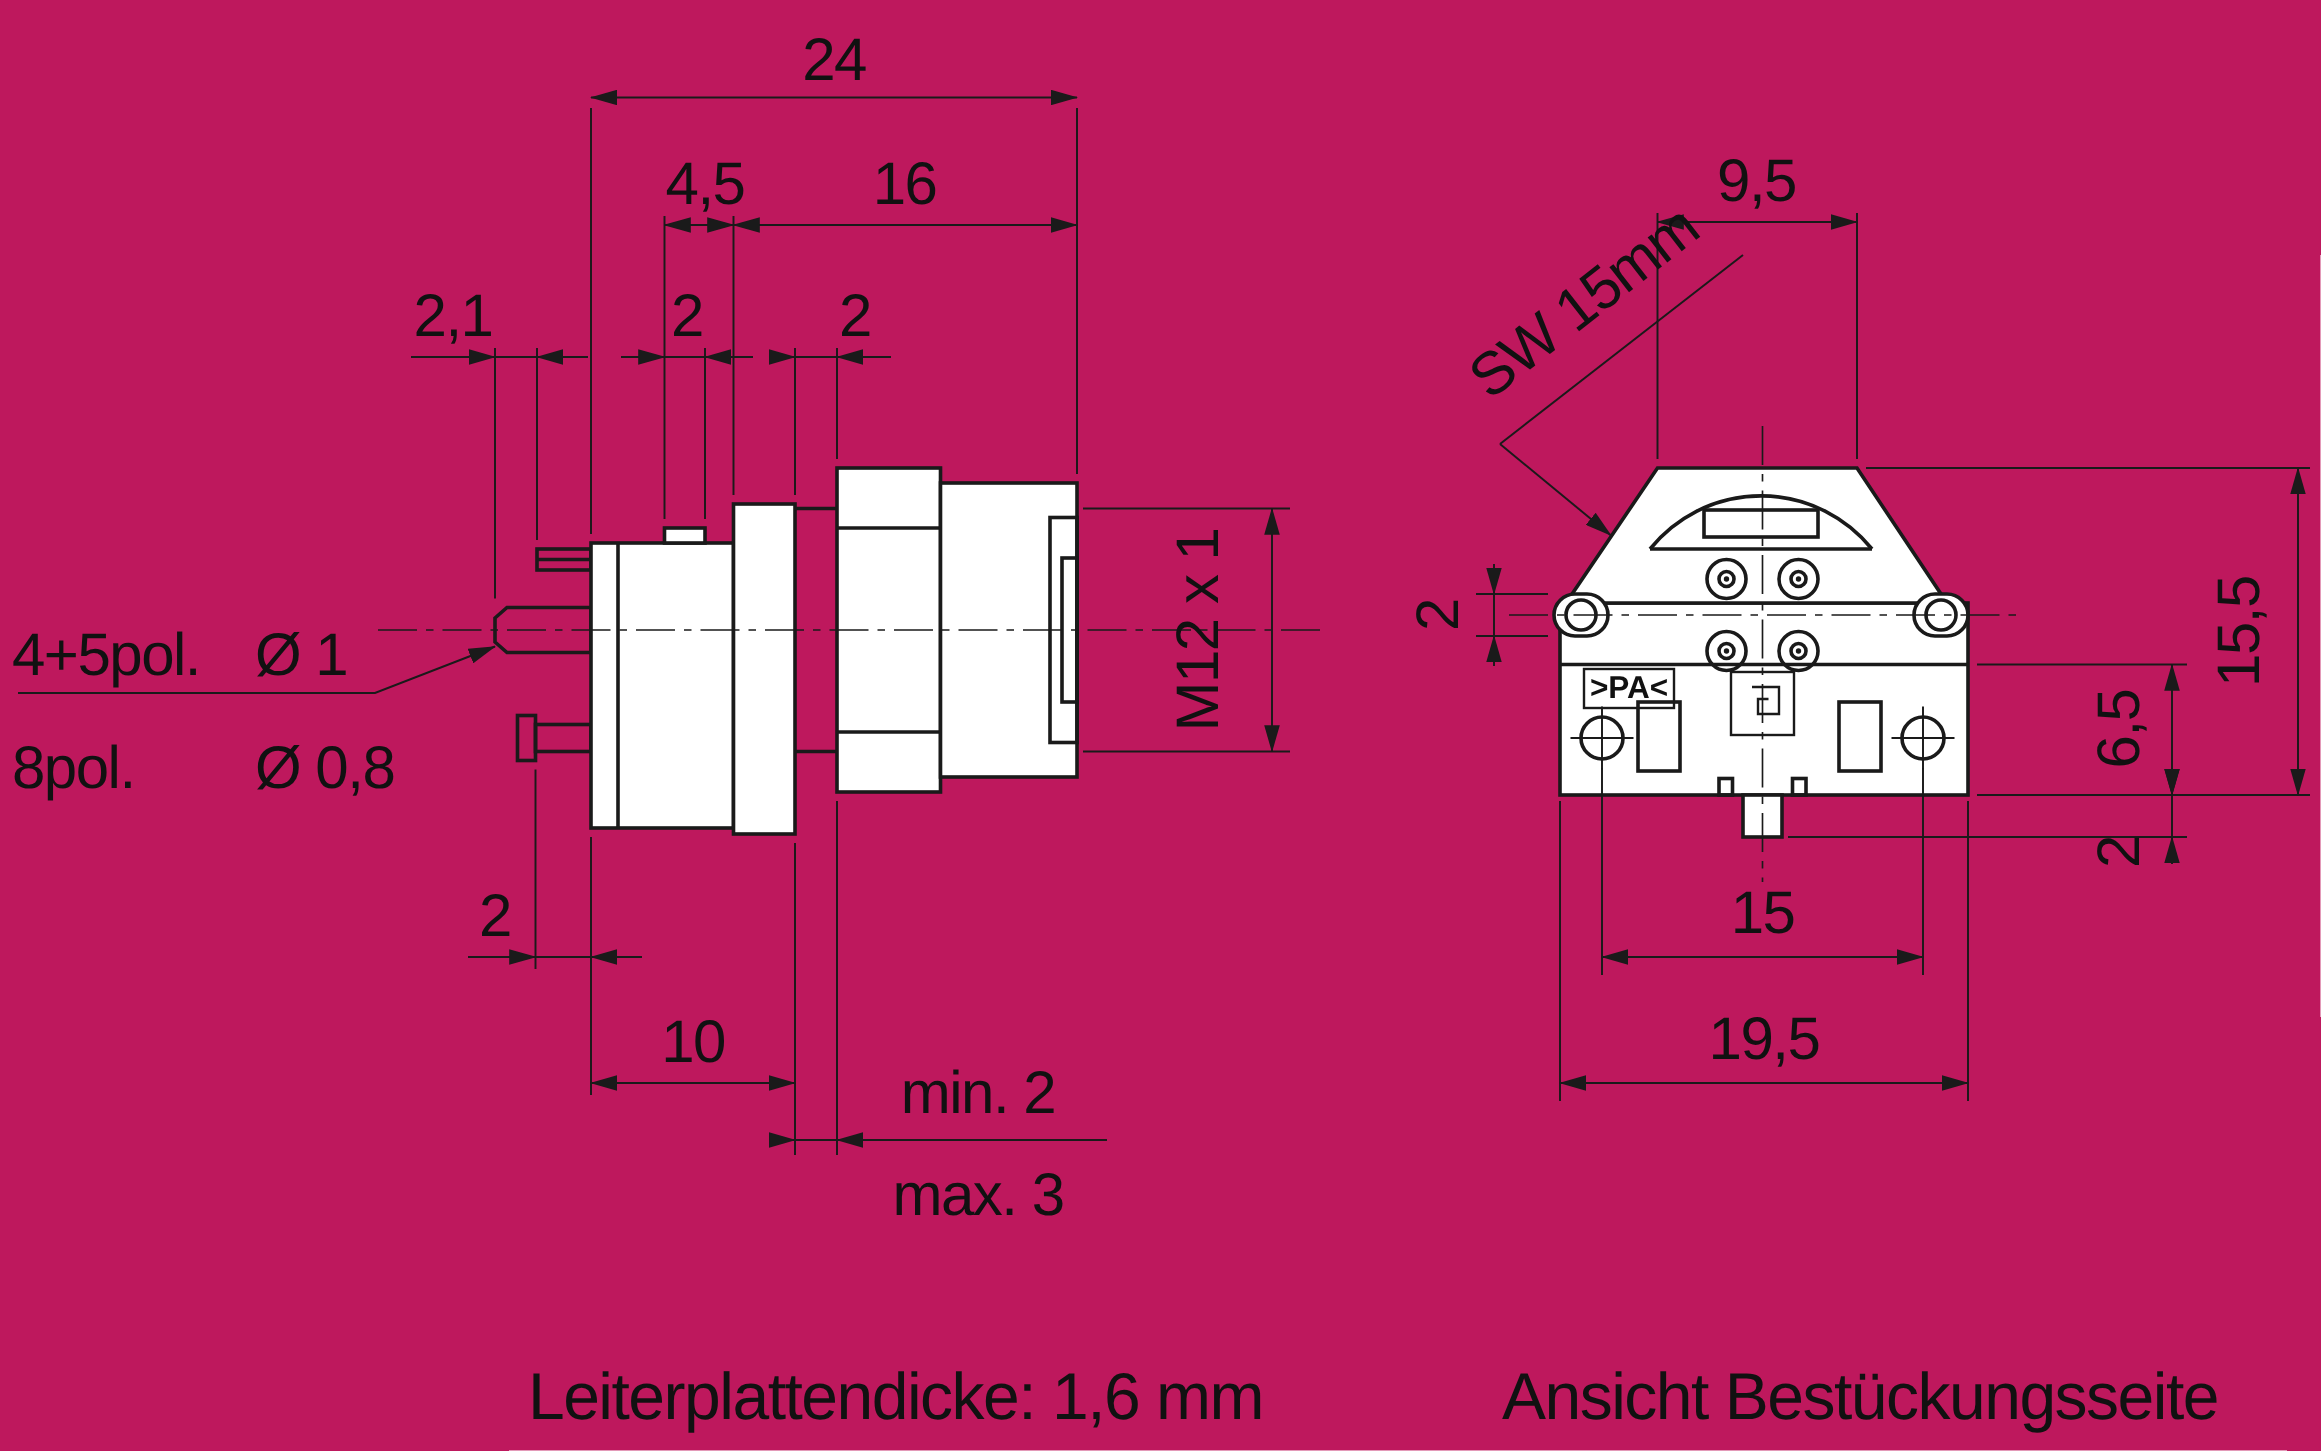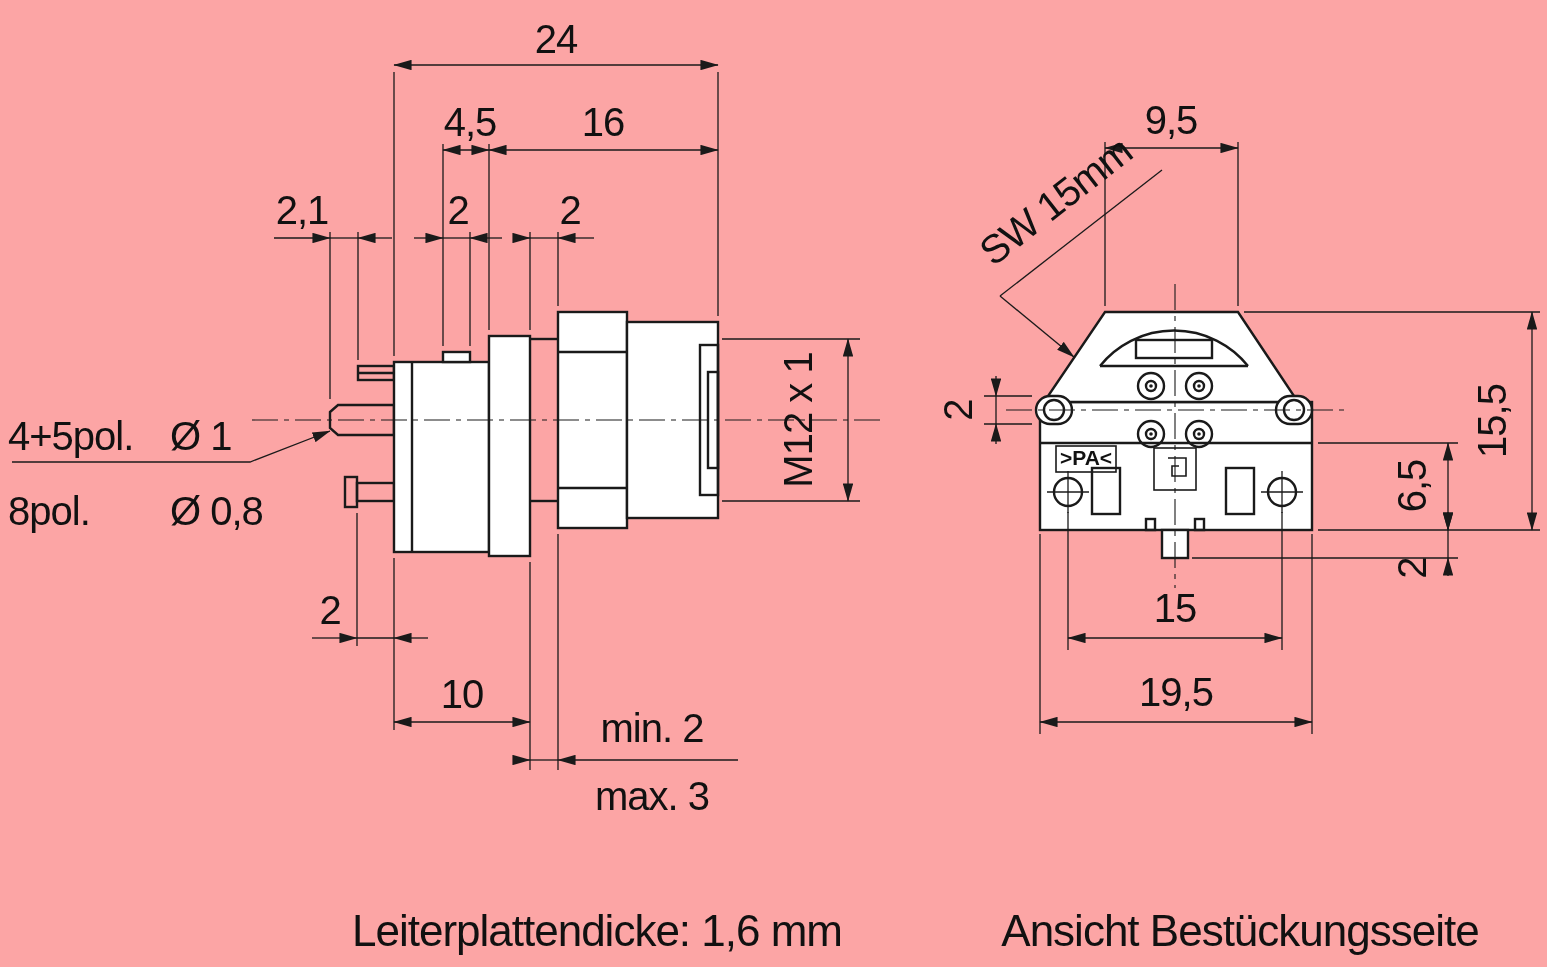--- a/index.html
+++ b/index.html
@@ -1,16 +1,16 @@
 <!DOCTYPE html>
 <html><head>
 <meta charset="utf-8">
 <style>
   html,body { margin:0; padding:0; background:#ffffff; }
-  .stage { width:1547px; height:967px; background:#fca5a5; position:relative; overflow:hidden; }
+  .stage { width:1547px; height:967px; background:#be185d; position:relative; overflow:hidden; }
   svg { display:block; }
   text { font-family:"Liberation Sans", sans-serif; fill:#111111; }
   .dim-text { font-size:40px; letter-spacing:-1px; }
   .cap-text { font-size:44px; letter-spacing:-1px; }
   .pa-text  { font-size:21px; font-weight:bold; }
   .part  { stroke:#1a1a1a; stroke-width:2.4; fill:none; stroke-linejoin:miter; stroke-linecap:butt; }
   .partf { stroke:#1a1a1a; stroke-width:2.4; fill:#ffffff; stroke-linejoin:miter; }
   .thin  { stroke:#1a1a1a; stroke-width:1.6; fill:none; }
   .dim   { stroke:#1a1a1a; stroke-width:1.3; fill:none; }
   .cl    { stroke:#1a1a1a; stroke-width:1.1; fill:none; stroke-dasharray:26 6 5 6; }

